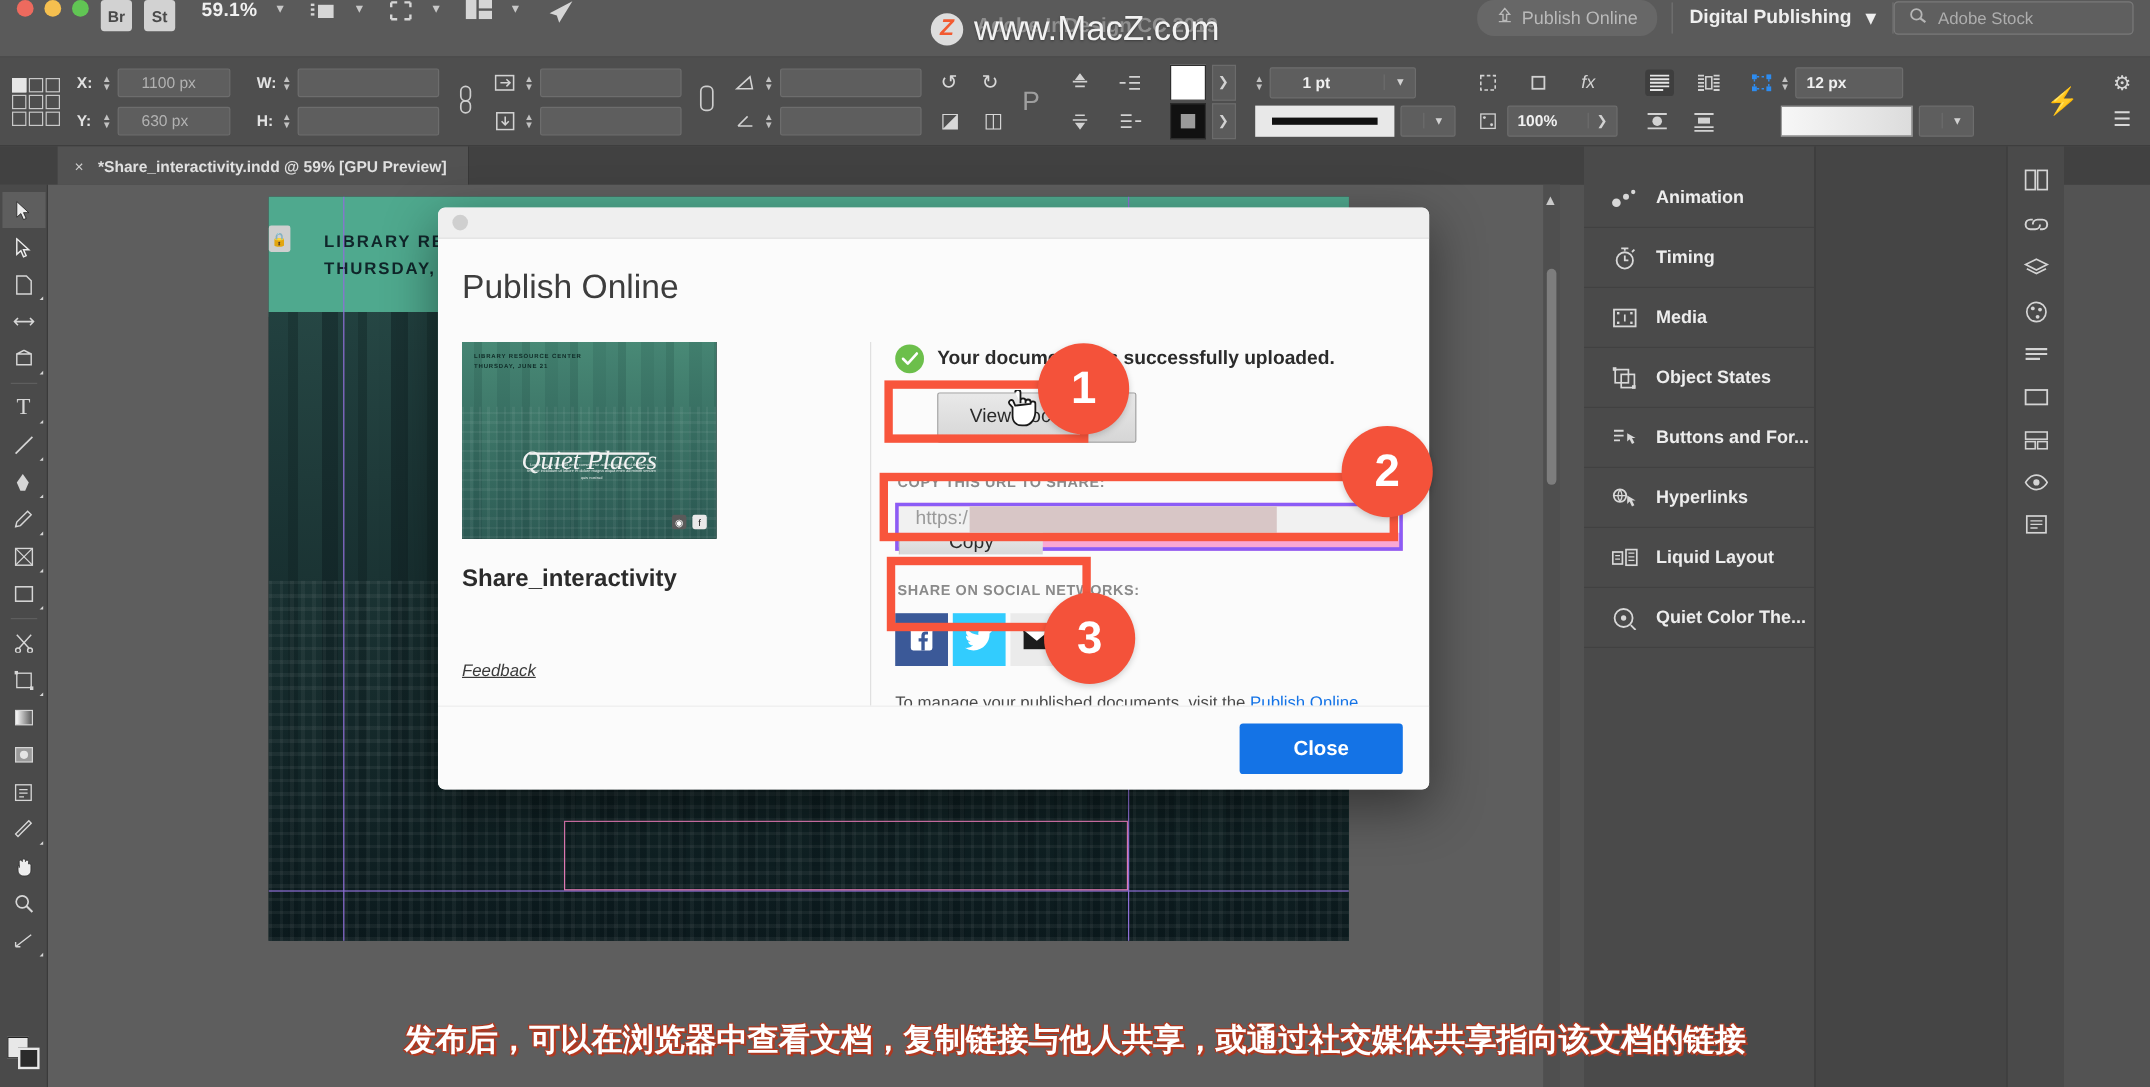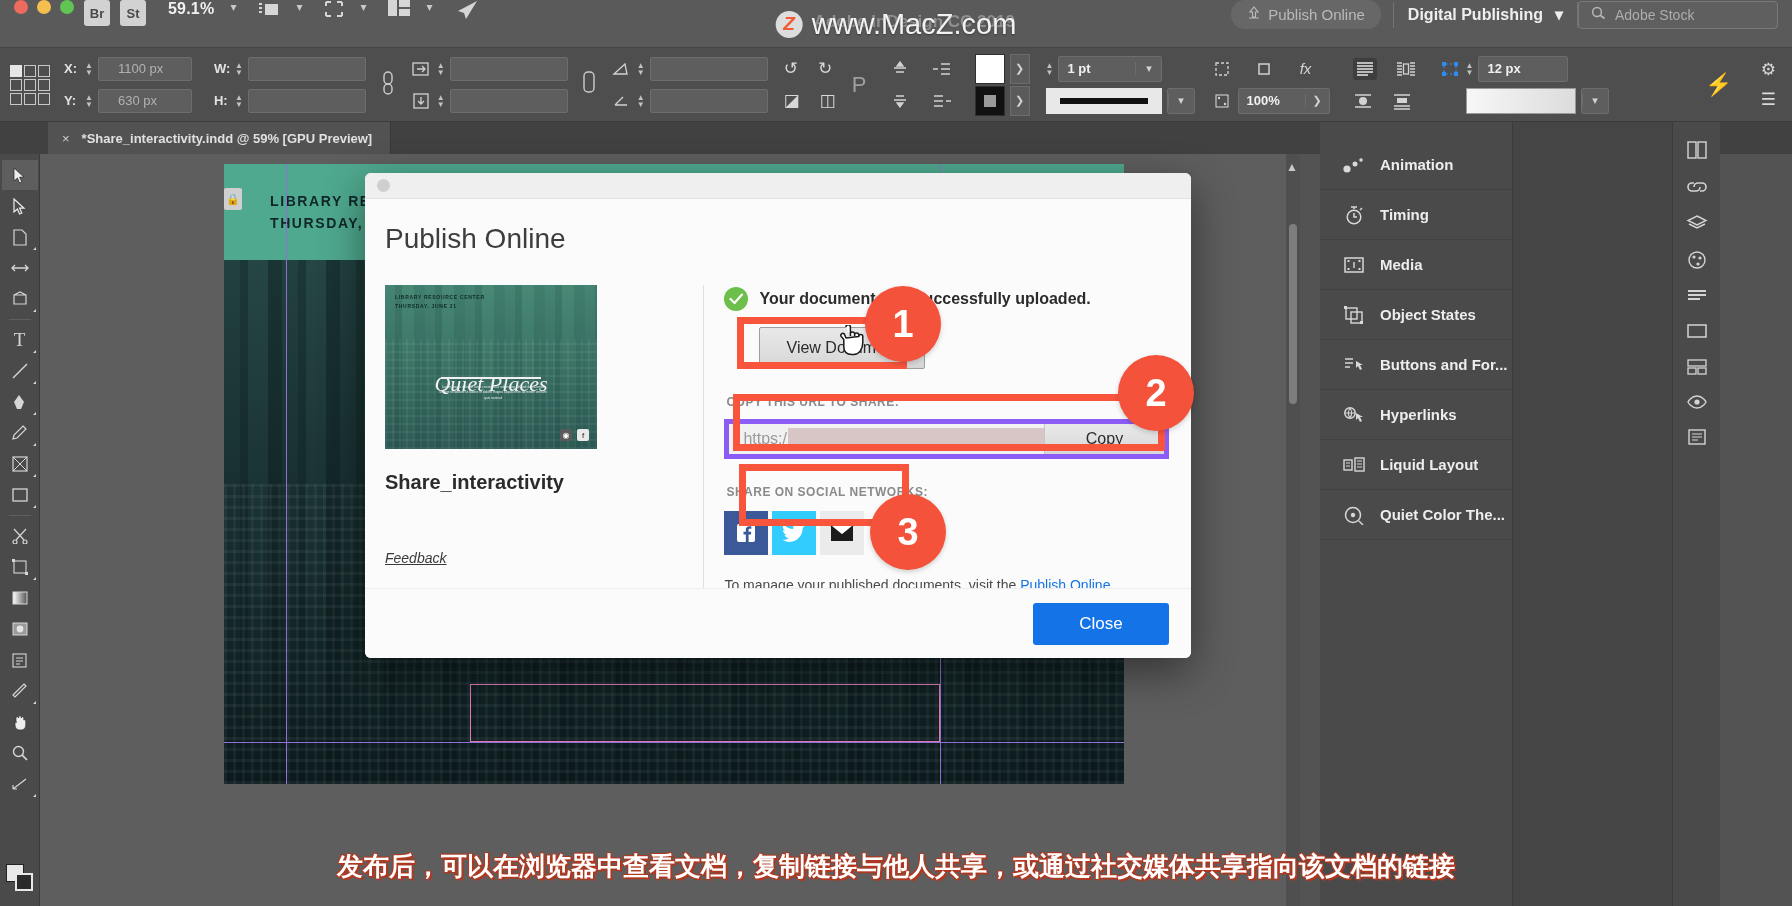--- a/index.html
+++ b/index.html
@@ -104,21 +104,21 @@
     width:30px; height:30px; background:#111; border:1px solid #2e2e2e;
     display:flex; align-items:center; justify-content:center;
   }
   .swatch-s i { width:12px; height:12px; background:#9a9a9a; display:block; }
   .arrowbox {
     width:20px; height:30px; background:#5b5b5b; border:1px solid #6b6b6b;
     color:#d2d2d2; font-size:11px; display:flex; align-items:center; justify-content:center;
   }
   .strokebox {
     display:flex; align-items:center; height:26px;
-    border:1px solid #6d6d6d; border-radius:2px; background:#5e5e5e;
+    border:1px solid #6d6d6d; border-radius:2px; background:#5e5e5e;padding-left:18px;
   }
   .strokebox .val { width:76px; padding:0 8px; color:#f0f0f0; font-size:13px; font-weight:bold; }
   .strokebox .dd { width:26px; text-align:center; color:#d2d2d2; font-size:11px; border-left:1px solid #6d6d6d; }
   .stroketype {
     width:116px; height:26px; background:#e8e8e8;
     display:flex; align-items:center; justify-content:center;
   }
   .stroketype i { width:88px; height:6px; background:#111; display:block; }
   .opacity {
     display:flex; align-items:center; height:26px;
@@ -342,21 +342,21 @@
     border:1px solid #9e9e9e; border-radius:2px;
     display:flex; align-items:center; justify-content:center;
     color:#2b2b2b; font-size:16px; position:relative;
   }
   .sect-label {
     color:#8a8a8a; font-size:12px; font-weight:bold; letter-spacing:.5px;
     margin-top:26px; margin-left:2px;
   }
   .urlrow {
     margin-top:10px; display:flex; height:40px;
-    border:5px solid #8b5cf6; background:#f9a8d4;
+    border:3px solid #8b5cf6; background:#f9a8d4;flex-direction:column;
   }
   .urlfield {
     flex:1; display:flex; align-items:center; padding-left:14px; gap:0;
     color:#9a9a9a; font-size:16px; background:#f1f1f1;
   }
   .redact {
     width:256px; height:22px; margin-left:1px;
     background:#d8c6c6; display:block;
   }
   .copybtn {
@@ -377,21 +377,21 @@
   }
   .manage a { color:#1473e6; text-decoration:underline; }
   .dlg-footer {
     position:absolute; left:0; bottom:0; width:100%; height:70px;
     background:#fbfbfb; border-top:1px solid #ededed;
     display:flex; align-items:center; justify-content:flex-end; padding-right:22px;
   }
   .closebtn {
     width:136px; height:42px; background:#1473e6; border-radius:3px;
     display:flex; align-items:center; justify-content:center;
-    color:#fff; font-size:17px; font-weight:normal;
+    color:#fff; font-size:17px; font-weight:bold;
   }
 
   
   .hl { position:absolute; border:7px solid #f8553c; z-index:40; }
   .badge {
     position:absolute; border-radius:50%; background:#f4523a; color:#fff;
     display:flex; align-items:center; justify-content:center;
     font-size:38px; font-weight:bold; z-index:42;
     box-shadow:0 2px 5px rgba(0,0,0,.18);
   }

